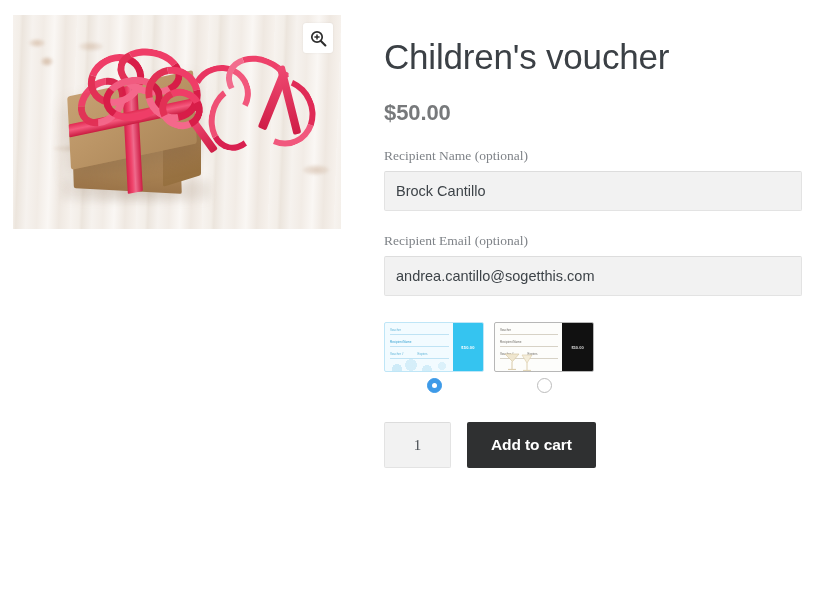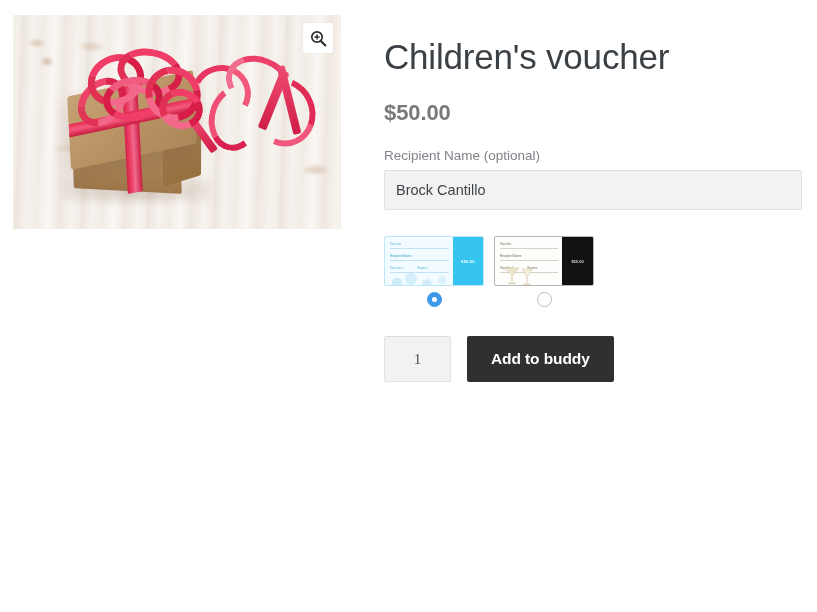--- a/index.html
+++ b/index.html
@@ -179,20 +179,21 @@
     letter-spacing: -0.1px;
   }
 
   .field-group { margin-top: 22px; }
   .field-label {
     display: block;
     font-size: 13.5px;
     color: #7f8388;
     margin-bottom: 7px;
     font-weight: 400;
+    font-family: Liberation Serif, serif;
   }
   .text-input {
     display: block;
     box-sizing: border-box;
     width: 418px;
     height: 40px;
     padding: 8px 11px;
     background: #f2f2f2;
     border: 1px solid #e3e3e3;
     border-top-color: #dddddd;
@@ -430,20 +431,24 @@
 <div id="product-summary">
 
   <h1 id="product-title">Children's voucher</h1>
   <p id="product-price">$50.00</p>
 
   <div class="field-group">
     <label class="field-label">Recipient Name (optional)</label>
     <input class="text-input" type="text" value="Brock Cantillo" style="">
   </div>
 
+  <div class="field-group">
+    <label class="field-label">Recipient Email (optional)</label>
+    <input class="text-input" type="text" value="andrea.cantillo@sogetthis.com" style="">
+  </div>
 
 
   <div id="template-chooser">
 
     <div class="template-option">
       <div class="template-card blue">
         <div class="tc1-left">
           <div class="tc-text">Voucher</div>
           <div class="tc-line"></div>
           <div class="tc-text hl">Recipient Name</div>
@@ -487,16 +492,16 @@
           <span class="tc2-amt">$50.00</span>
         </div>
       </div>
       <div class="radio"></div>
     </div>
 
   </div>
 
   <div id="cart-row">
     <input id="quantity-input" type="text" value="1" style="">
-    <button id="add-to-cart-button">Add to buddy</button>
+    <button id="add-to-cart-button">Add to cart</button>
   </div>
 
 </div>
 
 </body></html>

